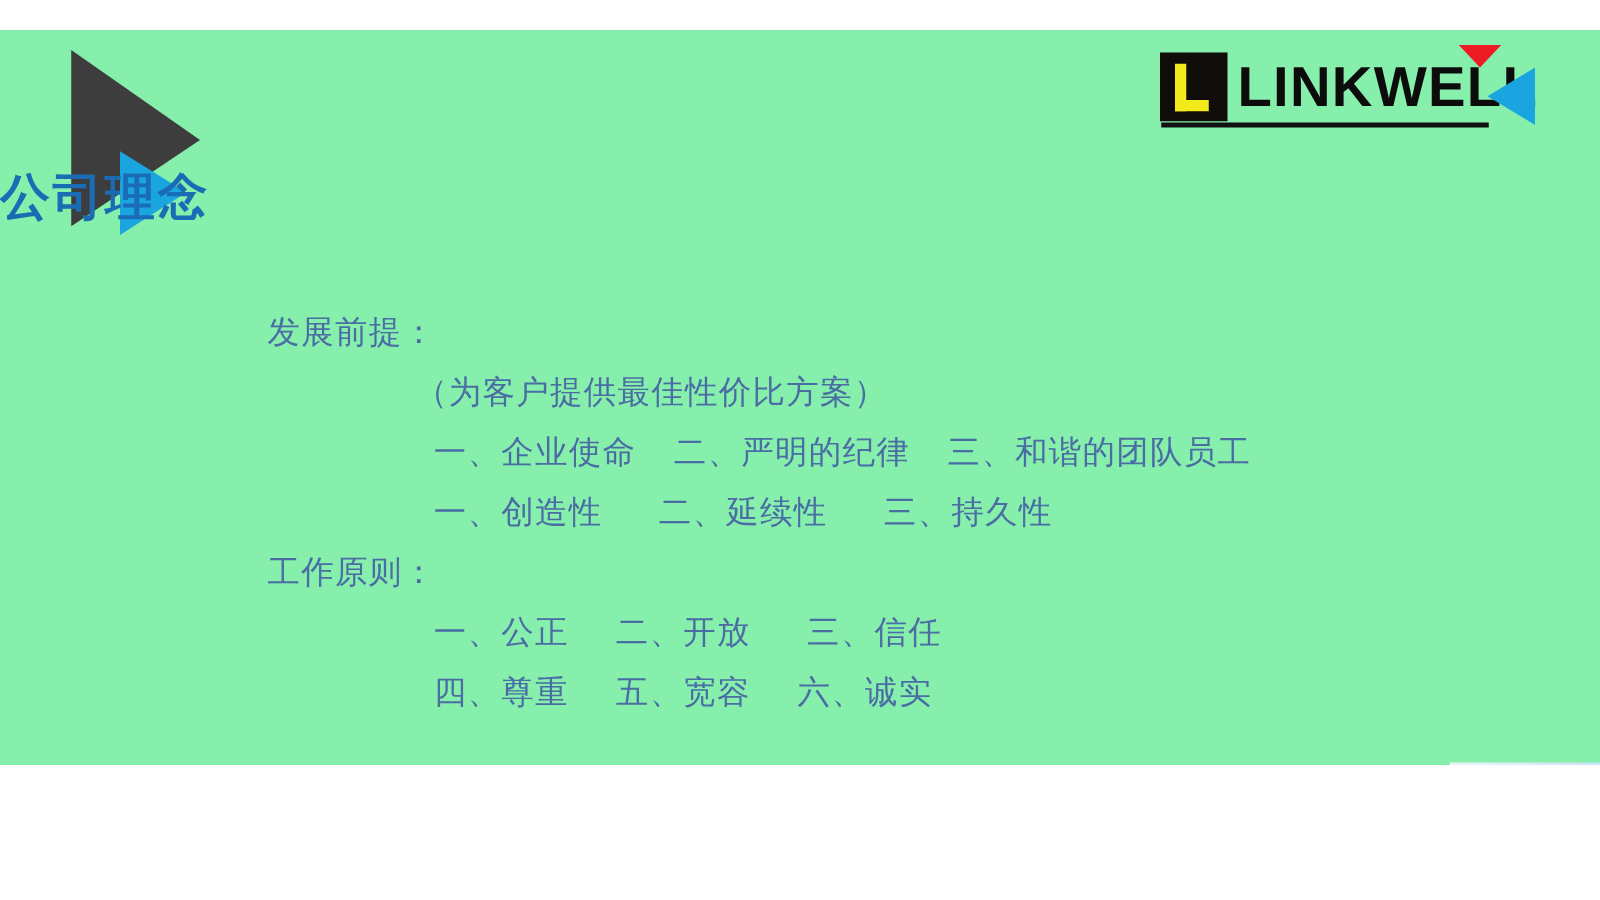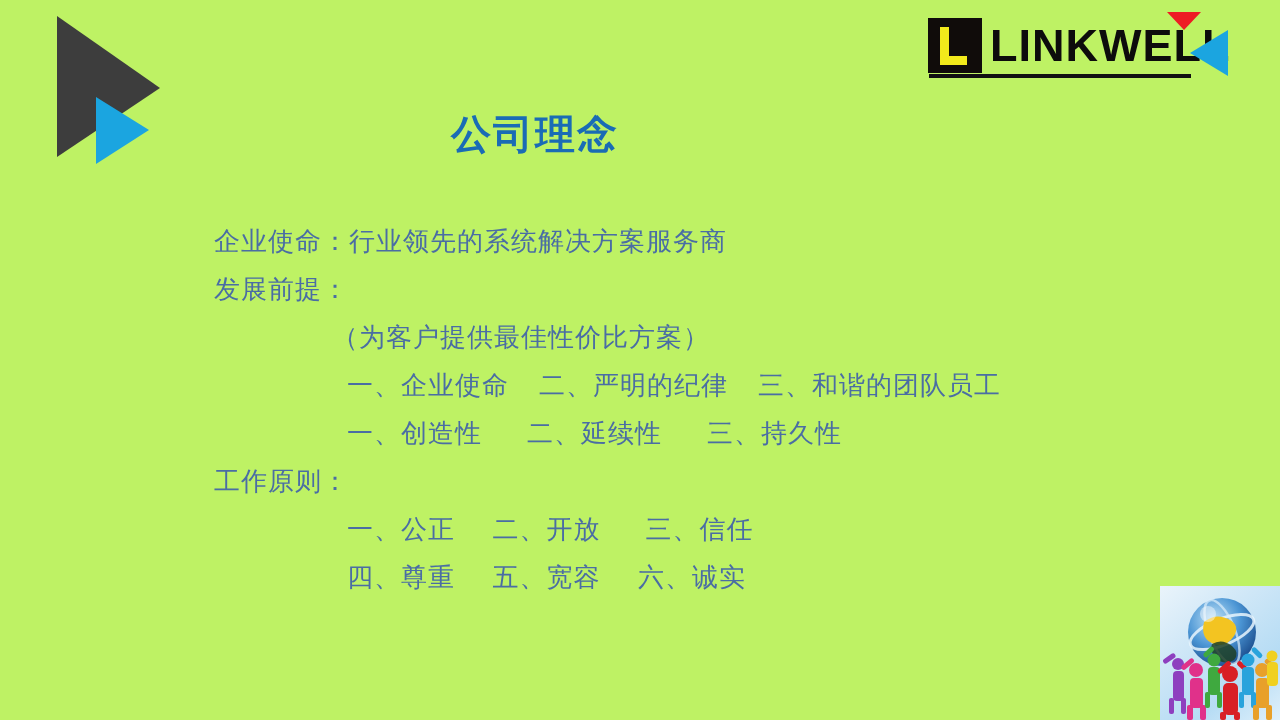--- a/index.html
+++ b/index.html
@@ -7,23 +7,24 @@
     margin: 0;
     padding: 0;
     background: #ffffff;
   }
   body {
     font-family: "Liberation Serif", "DejaVu Serif", serif;
   }
   .slide {
     position: relative;
     width: 1280px;
-    height: 720px;
-    background: #bef264;
+    height: 588px;
+    background: #86efac;
     overflow: hidden;
+    margin-top: 24px;
   }
 
   
   .arrow-mark {
     position: absolute;
     left: 0;
     top: 0;
     width: 210px;
     height: 200px;
     pointer-events: none;
@@ -95,21 +96,21 @@
     border-bottom: 23px solid transparent;
     border-right: 38px solid #1ba5e0;
   }
 
   
   .slide-title {
     position: absolute;
     left: 0;
     top: 108px;
     width: 1070px;
-    text-align: center;
+    text-align: left;
     font-family: "Liberation Sans", "DejaVu Sans", sans-serif;
     font-size: 40px;
     font-weight: 700;
     letter-spacing: 2px;
     color: #1a6cb5;
     line-height: 52px;
   }
 
   
   .body-block {
@@ -166,21 +167,20 @@
     </div>
     <div class="logo-word">LINKWELL</div>
     <div class="logo-rule"></div>
   </div>
   <div class="logo-redtri"></div>
   <div class="logo-bluetri"></div>
 
   <div class="slide-title">公司理念</div>
 
   <div class="body-block">
-    <div class="line heading">企业使命：行业领先的系统解决方案服务商</div>
     <div class="line heading">发展前提：</div>
     <div class="line indent">（为客户提供最佳性价比方案）</div>
     <div class="line indent2">一、企业使命    二、严明的纪律    三、和谐的团队员工</div>
     <div class="line indent2">一、创造性      二、延续性      三、持久性</div>
     <div class="line heading">工作原则：</div>
     <div class="line indent2">一、公正     二、开放      三、信任</div>
     <div class="line indent2">四、尊重     五、宽容     六、诚实</div>
   </div>
 
   <div class="corner-pic">

